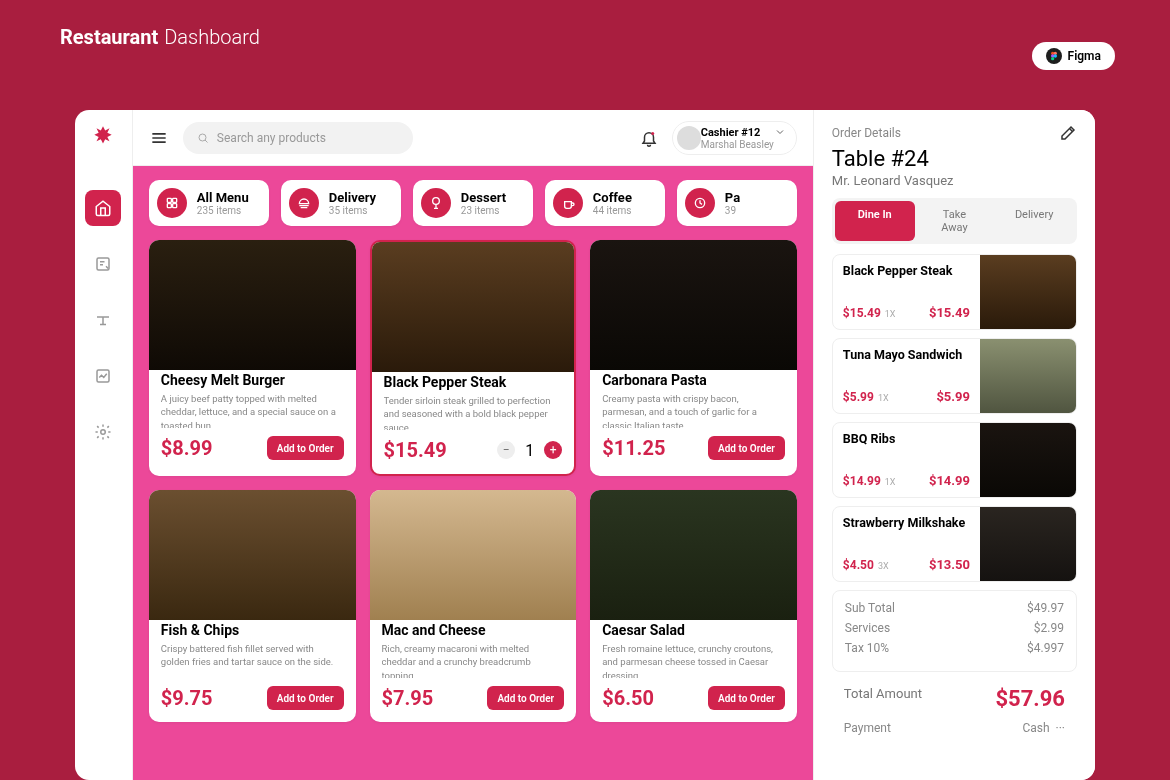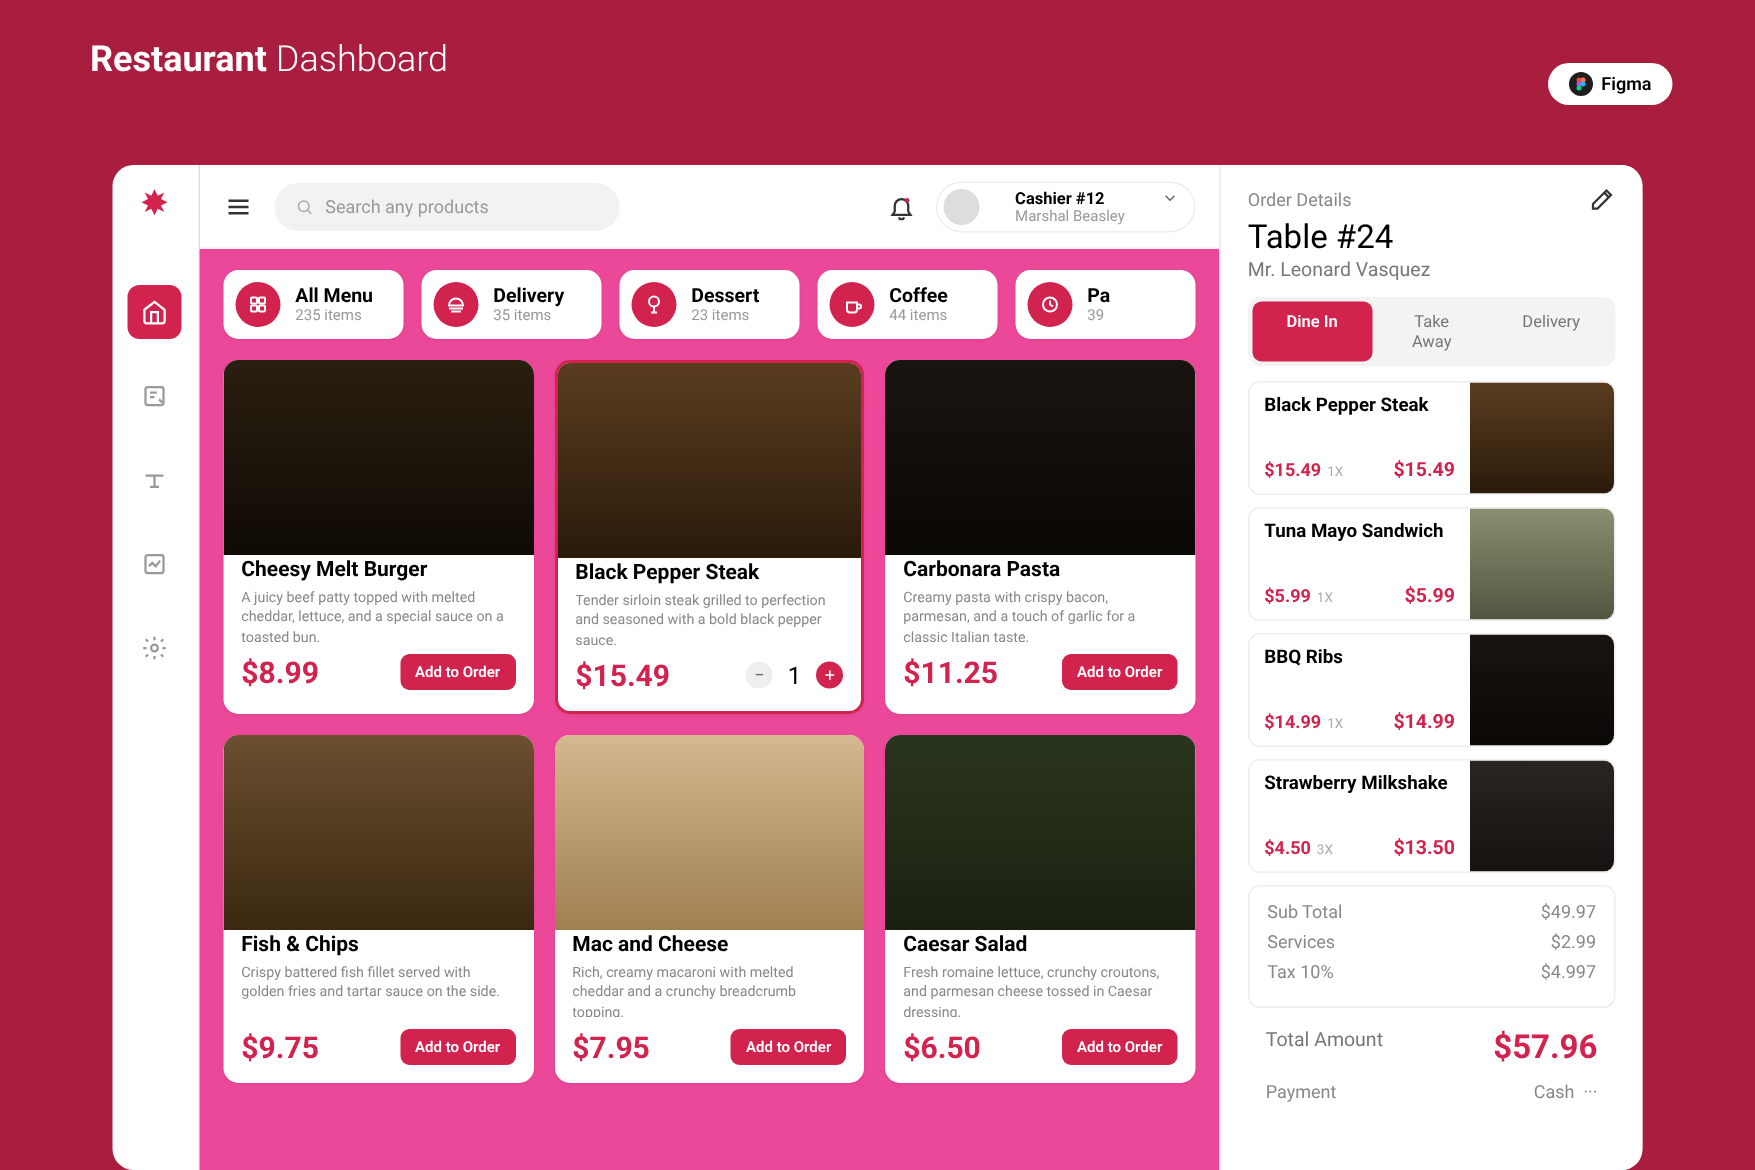--- a/index.html
+++ b/index.html
@@ -1,31 +1,31 @@
 <!DOCTYPE html>
 <html><head>
 <meta charset="utf-8">
 <style>
 *{margin:0;padding:0;box-sizing:border-box;font-family:-apple-system,BlinkMacSystemFont,'Segoe UI',Roboto,sans-serif}
 body{background:#A91E3F;width:1170px;height:780px;overflow:hidden}
-.outer-title{color:#fff;font-size:24px;padding:25px 60px;display:flex;align-items:center;gap:6px}
+.outer-title{color:#fff;font-size:20px;padding:25px 60px;display:flex;align-items:center;gap:6px}
 .outer-title b{font-weight:700}
 .figma-badge{position:absolute;right:55px;top:42px;background:#fff;border-radius:20px;padding:6px 14px;display:flex;align-items:center;gap:6px;font-weight:600;font-size:12px}
 .app{position:absolute;left:75px;top:110px;width:1020px;height:670px;background:#fff;border-radius:14px;display:flex;overflow:hidden}
 .rail{width:62px;border-right:1px solid #eee;display:flex;flex-direction:column;align-items:center;padding-top:14px;gap:8px}
 .logo{width:26px;height:26px;margin-bottom:20px}
 .rail-item{width:36px;height:36px;border-radius:8px;display:flex;align-items:center;justify-content:center;margin-top:12px}
 .rail-item.active{background:#D1234D}
 .main{flex:1;display:flex;flex-direction:column;background:#ec4899}
 .topbar{height:56px;background:#fff;display:flex;align-items:center;padding:0 16px;gap:14px;border-bottom:1px solid #f0f0f0}
 .hamburger{width:20px}
 .search{flex:0 0 230px;background:#f2f2f2;border-radius:20px;height:32px;display:flex;align-items:center;padding:0 14px;gap:8px;color:#999;font-size:12px}
 .flex-spacer{flex:1}
 .bell{width:18px;position:relative}
-.user-chip{border:1px solid #eee;border-radius:20px;padding:4px 10px 4px 4px;display:flex;align-items:flex-start;gap:24px;font-size:10px}
+.user-chip{border:1px solid #eee;border-radius:20px;padding:4px 10px 4px 4px;display:flex;align-items:flex-start;gap:0;font-size:10px}
 .user-chip .avatar{width:24px;height:24px;border-radius:50%;background:#ddd}
 .user-chip .cashier{font-weight:700;font-size:11px}
 .categories{display:flex;gap:12px;padding:14px 16px;overflow:hidden}
 .cat{background:#fff;border-radius:10px;padding:8px 14px 8px 8px;display:flex;align-items:center;gap:10px;min-width:120px;box-shadow:0 1px 3px rgba(0,0,0,0.05)}
 .cat-icon{width:30px;height:30px;border-radius:50%;background:#D1234D;display:flex;align-items:center;justify-content:center}
 .cat-name{font-weight:700;font-size:13px}
 .cat-count{font-size:10px;color:#999}
 .grid{display:grid;grid-template-columns:repeat(3,1fr);gap:14px;padding:0 16px 16px}
 .card{background:#fff;border-radius:10px;overflow:hidden;box-shadow:0 1px 3px rgba(0,0,0,0.06);display:flex;flex-direction:column}
 .card.selected{border:2px solid #D1234D}

